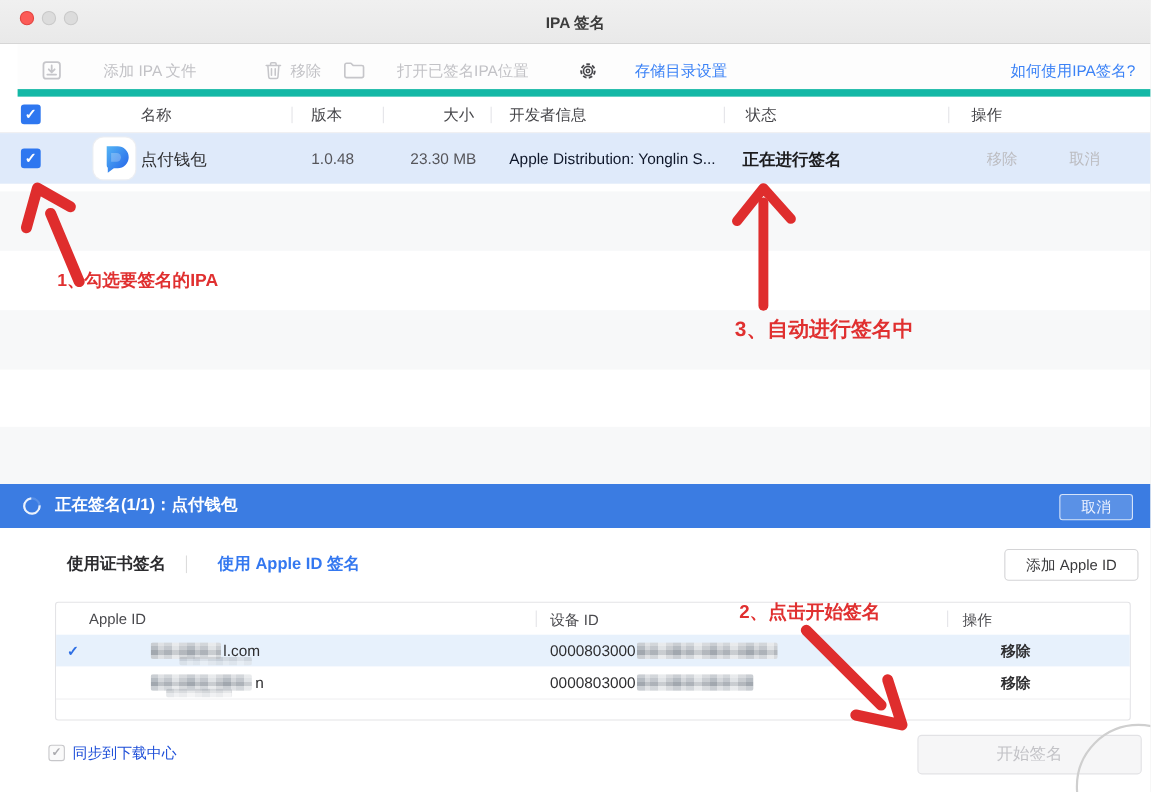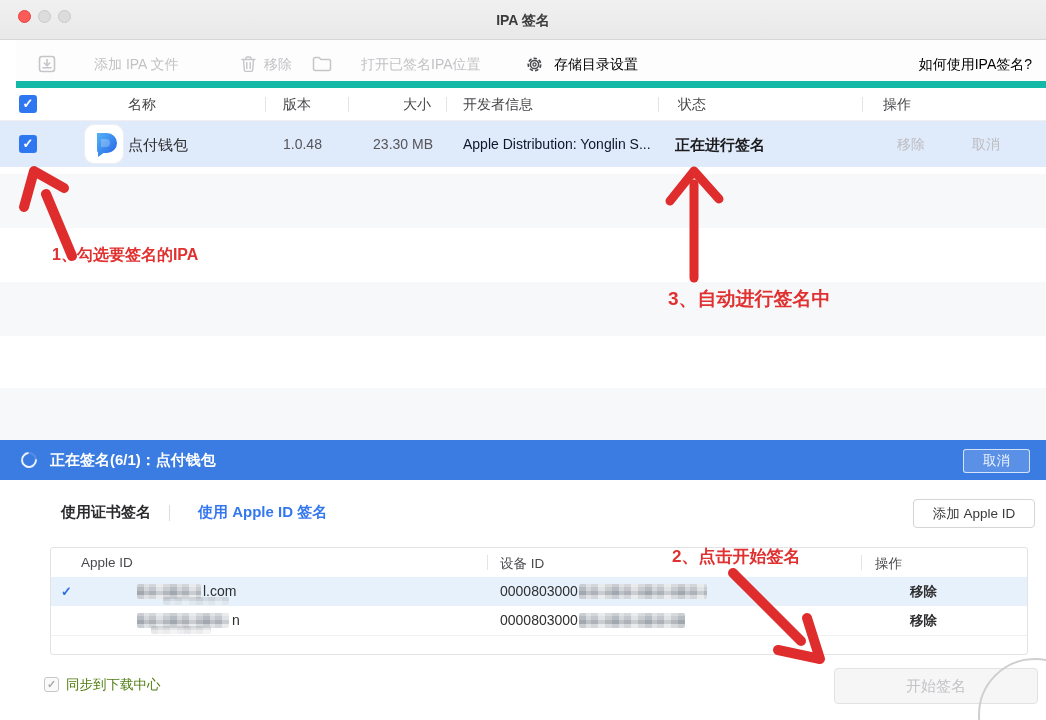--- a/index.html
+++ b/index.html
@@ -12,21 +12,21 @@
   .tl.red{left:18px;background:#fc5b57;border:1px solid #e2433f;}
   .tl.g1{left:38px;background:#dcdcdc;border:1px solid #c9c9c9;}
   .tl.g2{left:58px;background:#dcdcdc;border:1px solid #c9c9c9;}
   .win-title{position:absolute;left:0;top:0;width:100%;height:40px;line-height:40px;
              text-align:center;font-size:14px;font-weight:700;color:#3c3c3c;}
   
   .toolbar{position:absolute;left:16px;top:40px;width:1046px;height:48px;background:#fdfdfd;
            border-bottom:7px solid #14b8a6;box-sizing:border-box;}
   .tb-item{position:absolute;top:0;height:48px;line-height:48px;font-size:14px;white-space:nowrap;}
   .tb-disabled{color:#c2c2c6;}
-  .tb-dark{color:#000000;}
+  .tb-dark{color:#3b82f6;margin-left:23px;}
   .tb-icon{position:absolute;top:15px;}
   
   .thead{position:absolute;left:0;top:88px;width:1046px;height:33px;background:#fff;
          border-bottom:1px solid #f0f0f2;box-sizing:border-box;font-size:14px;color:#46464a;}
   .thead span{position:absolute;top:8px;}
   .tick{position:absolute;top:9px;width:1px;height:15px;background:#e4e4e8;}
   .checkbox-blue{position:absolute;width:18px;height:18px;background:#2e77f0;border-radius:3px;
                  color:#fff;font-size:13px;line-height:18px;text-align:center;font-weight:700;}
   .row-sel{position:absolute;left:0;top:121px;width:1046px;height:46px;background:#dfeafa;}
   .appicon{position:absolute;left:85px;top:4px;width:38px;height:38px;background:#fff;border-radius:9px;
@@ -61,21 +61,21 @@
   .idrow .rtxt{position:absolute;top:6px;white-space:nowrap;}
   .mosaic{position:absolute;height:15px;border-radius:2px;
     background:
      repeating-linear-gradient(0deg, rgba(255,255,255,.35) 0 4px, rgba(98,104,112,.16) 4px 8px, rgba(255,255,255,.10) 8px 12px),
      repeating-linear-gradient(90deg,#aeb4bb 0 7px,#cfd3d7 7px 12px,#bcc1c7 12px 19px,#dde0e3 19px 26px,#c3c7cc 26px 33px);}
   .mosaic.faint{opacity:.45;height:8px;}
   .check-small{position:absolute;color:#2e6fe4;font-size:13px;font-weight:700;top:7px;left:10px;}
   .footer-check{position:absolute;left:28px;top:197px;width:15px;height:15px;box-sizing:border-box;
                 border:1.5px solid #c7c7ca;border-radius:3px;background:#fafafa;color:#ababaf;
                 font-size:11px;line-height:12px;text-align:center;font-weight:700;}
-  .footer-label{position:absolute;left:50px;top:196px;font-size:13.5px;color:#4d7c0f;}
+  .footer-label{position:absolute;left:50px;top:196px;font-size:13.5px;color:#1d4ed8;}
   .btn-start{position:absolute;left:818px;top:188px;width:204px;height:36px;box-sizing:border-box;
              background:#f6f6f7;border:1px solid #e2e2e5;border-radius:4px;color:#c3c3c7;
              font-size:15px;text-align:center;line-height:34px;}
   
   .annot{position:absolute;color:#e03030;font-weight:600;white-space:nowrap;z-index:30;}
   #annot1{left:52px;top:245px;font-size:16px;}
   #annot3{left:668px;top:286px;font-size:19px;}
   #annot2{left:672px;top:545px;font-size:17px;}
   .annot-svg{position:absolute;left:0;top:0;z-index:29;pointer-events:none;}
   .corner-arc{position:absolute;right:-46px;bottom:-52px;width:110px;height:110px;border-radius:50%;
@@ -157,21 +157,21 @@
     <span class="cell" style="left:897px;color:#bcbcc0;">移除</span>
     <span class="cell" style="left:972px;color:#bcbcc0;">取消</span>
   </div>
 
   <div class="stripe" style="top:174px;height:54px;background:#f7f8f9;"></div>
   <div class="stripe" style="top:282px;height:54px;background:#f7f8f9;"></div>
   <div class="stripe" style="top:388px;height:52px;background:#f7f8f9;"></div>
 
   <div class="bluebar">
     <div class="spinner"></div>
-    <div class="bluebar-text">正在签名(6/1)：点付钱包</div>
+    <div class="bluebar-text">正在签名(1/1)：点付钱包</div>
     <div class="btn-cancel-bar">取消</div>
   </div>
 
   <div class="panel">
     <span class="tab tab-inactive">使用证书签名</span>
     <div class="tab-divider"></div>
     <span class="tab tab-active">使用 Apple ID 签名</span>
     <div class="btn-add-id">添加 Apple ID</div>
 
     <div class="idbox">

